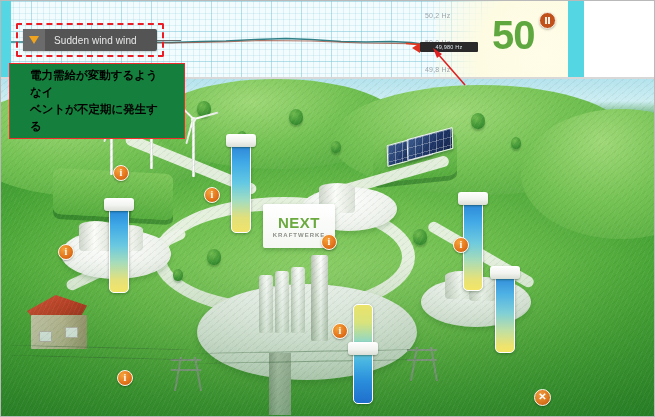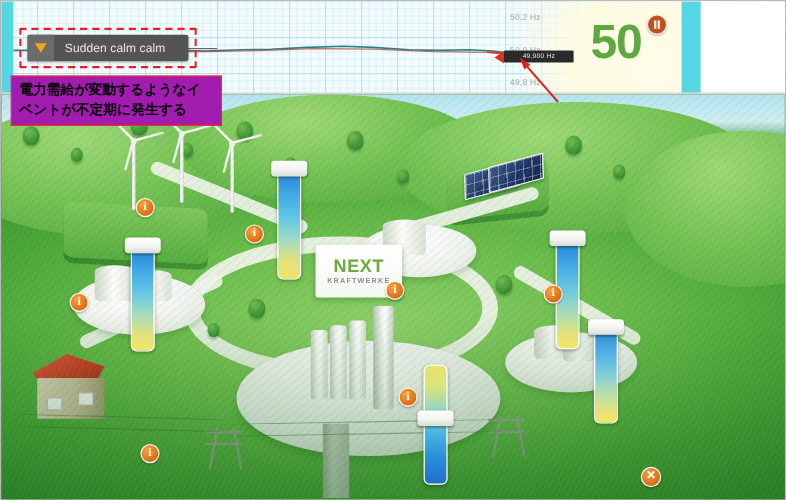--- a/index.html
+++ b/index.html
@@ -412,26 +412,26 @@
     border: 1.5px solid #fdf8ef;
     color: #fff; font-size: 10px; font-weight: bold;
     line-height: 14px; text-align: center;
     box-shadow: 0 1px 2px rgba(0,0,0,.3);
     cursor: pointer;
   }
 
   
   .callout {
     position: absolute;
-    background: #a21caf;
+    background: #15803d;
     border: 1.5px solid #ef2b2b;
     color: #000;
     font-size: 11.5px;
     line-height: 17px;
-    padding: 3px 6px;
+    padding: 3px 20px;
     font-weight: bold;
     white-space: pre-line;
     z-index: 20;
   }
   .callout-1 { left: 8px;   top: 62px;  width: 176px; }
   .callout-2 { left: 218px; top: 85px;  width: 184px; }
   .callout-3 { left: 428px; top: 85px;  width: 192px; }
   .callout-4 {
     left: 508px; top: 178px; width: 140px;
     font-size: 11px; line-height: 15.5px;
@@ -473,21 +473,21 @@
     </div>
 
     <div class="chart-sep"></div>
   </div>
 
   <div class="event-leader"></div>
   <div class="event-banner">
     <div class="event-icon-box">
       <span class="tri-down"></span>
     </div>
-    <span class="event-label">Sudden calm calm</span>
+    <span class="event-label">Sudden wind wind</span>
   </div>
   <div class="event-dash"></div>
 
   <div class="scene">
     <div class="sky"></div>
 
     <div class="hill hill-a"></div>
     <div class="hill hill-b"></div>
     <div class="hill hill-c"></div>
     <div class="hill hill-d"></div>

